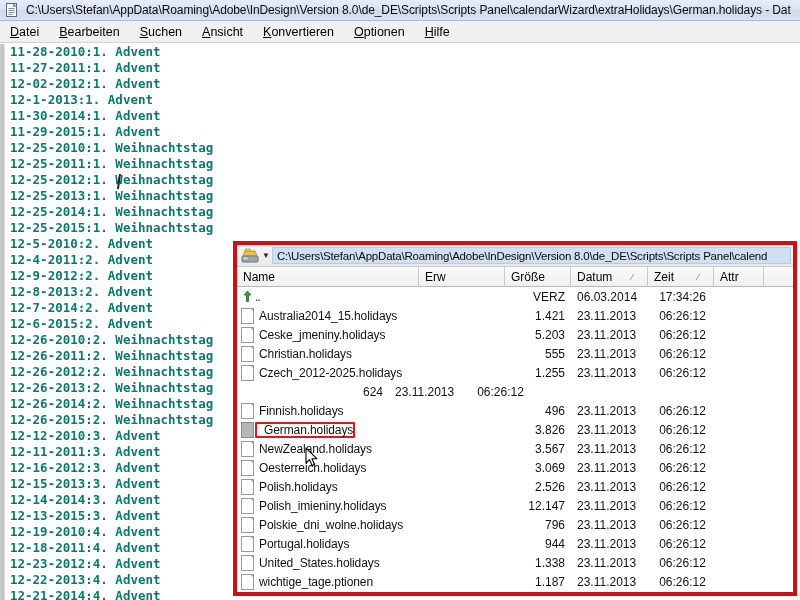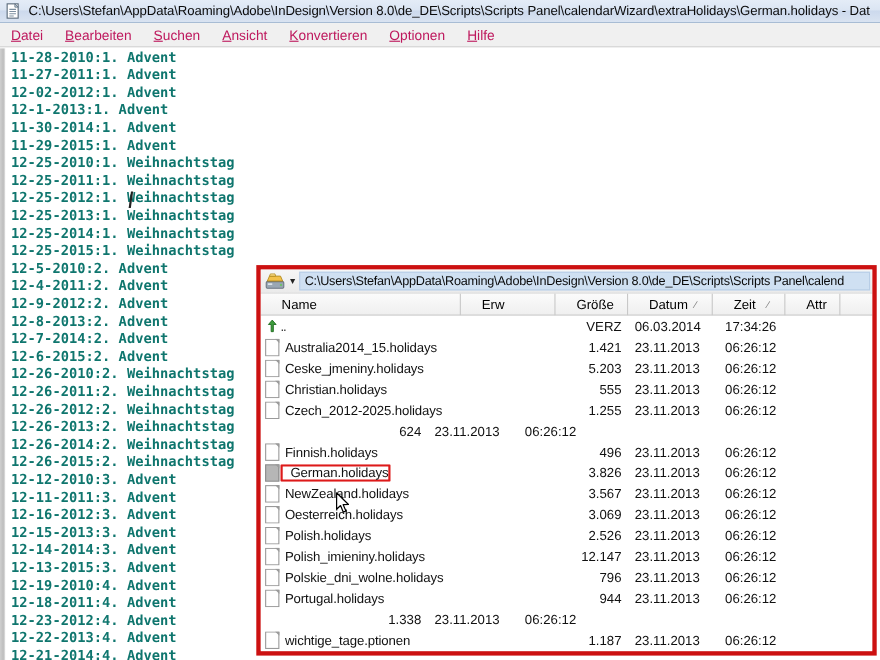--- a/index.html
+++ b/index.html
@@ -52,21 +52,21 @@
     width: 800px; height: 22px;
     background: #f0f0f0;
     border-bottom: 1px solid #d4d4d4;
     display: flex;
     align-items: center;
     box-sizing: border-box;
     padding-left: 10px;
   }
   .menu-item {
     font-size: 12.5px;
-    color: #be185d;
+    color: #000000;
     margin-right: 20px;
     cursor: default;
     white-space: nowrap;
   }
   .menu-item .acc {
     text-decoration: underline;
   }
 
   .edit-gutter {
     position: absolute;
@@ -167,21 +167,21 @@
     box-sizing: border-box;
     position: relative;
   }
   .fm-col {
     font-size: 12px;
     color: #000;
     height: 20px;
     line-height: 20px;
     box-sizing: border-box;
     border-right: 1px solid #c8c8c8;
-    padding-left: 19px;
+    padding-left: 6px;
     white-space: nowrap;
     overflow: hidden;
     position: relative;
   }
   .fm-col .sortmark {
     position: absolute;
     right: 14px;
     top: 0;
     font-size: 9px;
     color: #777;
@@ -534,20 +534,24 @@
             <div class="file-icon"></div>
             <span class="name-label">Portugal.holidays</span>
           </div>
           <div class="cell-ext"></div>
           <div class="cell-size">944</div>
           <div class="cell-date">23.11.2013</div>
           <div class="cell-time">06:26:12</div>
           <div class="cell-attr"></div>
         </div>
         <div class="fm-row">
+          <div class="cell-name">
+            <div class="file-icon"></div>
+            <span class="name-label">United_States.holidays</span>
+          </div>
           <div class="cell-ext"></div>
           <div class="cell-size">1.338</div>
           <div class="cell-date">23.11.2013</div>
           <div class="cell-time">06:26:12</div>
           <div class="cell-attr"></div>
         </div>
         <div class="fm-row">
           <div class="cell-name">
             <div class="file-icon"></div>
             <span class="name-label">wichtige_tage.ptionen</span>

